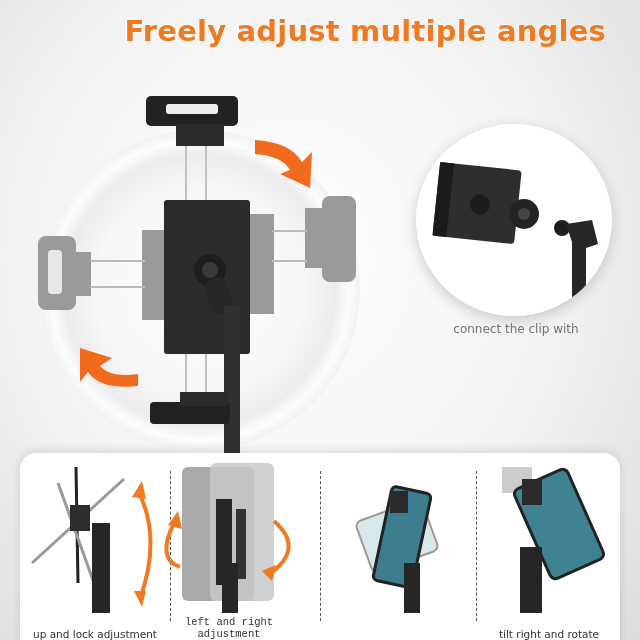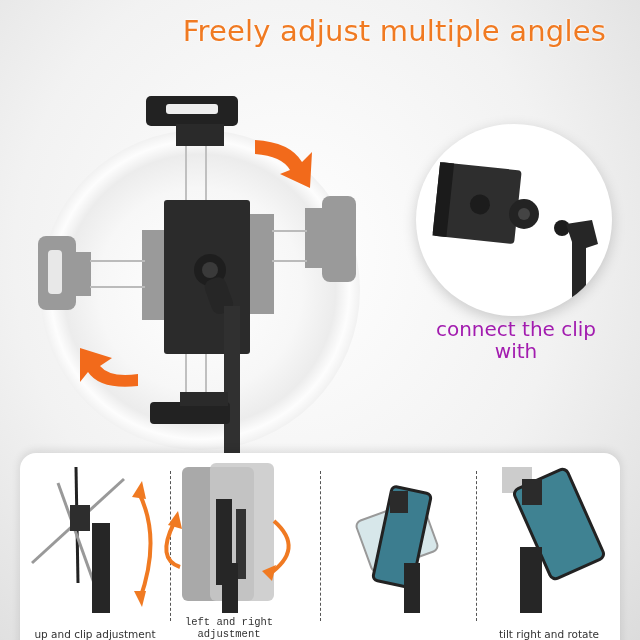--- a/index.html
+++ b/index.html
@@ -5,39 +5,39 @@
   * { box-sizing: border-box; margin: 0; padding: 0; }
   html, body { width: 640px; height: 640px; overflow: hidden; }
   body {
     font-family: "DejaVu Sans", sans-serif;
     background: radial-gradient(ellipse at 45% 40%, #ffffff 0%, #f2f2f2 55%, #dcdcdc 100%);
     position: relative;
   }
   .headline {
     position: absolute; right: 34px; top: 12px;
     text-align: left; color: #f07a22;
-    font-weight: normal; font-size: 29px; line-height: 38px;
+    font-weight: bold; font-size: 29px; line-height: 38px;
     letter-spacing: 0.2px;
     text-shadow: 0 0 3px #fff, 0 0 2px #fff;
   }
   .hero { position: absolute; left: 0; top: 90px; width: 420px; height: 370px; }
   .swirl {
     position: absolute; left: 40px; top: 40px; width: 320px; height: 320px;
     border-radius: 50%;
     background: radial-gradient(circle, #ffffff 0%, #f7f7f7 45%, #ececec 60%, #fdfdfd 66%, #e6e6e6 75%, transparent 77%);
   }
   .detail-circle {
     position: absolute; left: 416px; top: 124px; width: 196px; height: 192px;
     border-radius: 50%; background: #fff;
     box-shadow: 0 4px 14px rgba(0,0,0,0.18);
     overflow: hidden;
   }
   .caption {
     position: absolute; left: 412px; top: 318px; width: 208px;
-    text-align: center; color: #a21caf; font-size: 20px; line-height: 22px;
+    text-align: center; color: #737373; font-size: 12px; line-height: 22px;
   }
   .panel {
     position: absolute; left: 20px; top: 453px; width: 600px; height: 200px;
     background: #fff; border-radius: 16px 16px 0 0;
     box-shadow: 0 -2px 10px rgba(0,0,0,0.12);
   }
   .cell { position: absolute; top: 0; height: 187px; }
   .cell .label {
     position: absolute; bottom: 0; left: 0; right: 0;
     text-align: center; font-size: 10.5px; color: #333;
@@ -126,21 +126,21 @@
     <svg width="150" height="160" viewBox="0 0 150 160">
       <line x1="56" y1="14" x2="58" y2="130" stroke="#222" stroke-width="3"></line>
       <line x1="38" y1="30" x2="74" y2="130" stroke="#999" stroke-width="3"></line>
       <line x1="12" y1="110" x2="104" y2="26" stroke="#999" stroke-width="3"></line>
       <rect x="50" y="52" width="20" height="26" fill="#2d2d2d"></rect>
       <rect x="72" y="70" width="18" height="90" fill="#262626"></rect>
       <path d="M118 38 Q142 84 120 146" stroke="#f07a22" stroke-width="4" fill="none"></path>
       <polygon points="112,44 122,28 126,46" fill="#f07a22"></polygon>
       <polygon points="114,138 122,154 126,138" fill="#f07a22"></polygon>
     </svg>
-    <div class="label">up and clip adjustment</div>
+    <div class="label">up and lock adjustment</div>
   </div>
 
   <div class="divider" style="left:150px;"></div>
 
   <div class="cell" style="left:136px;width:146px;font-family:Liberation Mono, monospace;">
     <svg width="146" height="160" viewBox="0 0 146 160">
       <rect x="26" y="14" width="72" height="134" rx="6" fill="#a9a9a9"></rect>
       <rect x="54" y="10" width="64" height="138" rx="6" fill="#c8c8c8" opacity="0.85"></rect>
       <rect x="60" y="46" width="16" height="86" fill="#262626"></rect>
       <rect x="80" y="56" width="10" height="70" fill="#333"></rect>

